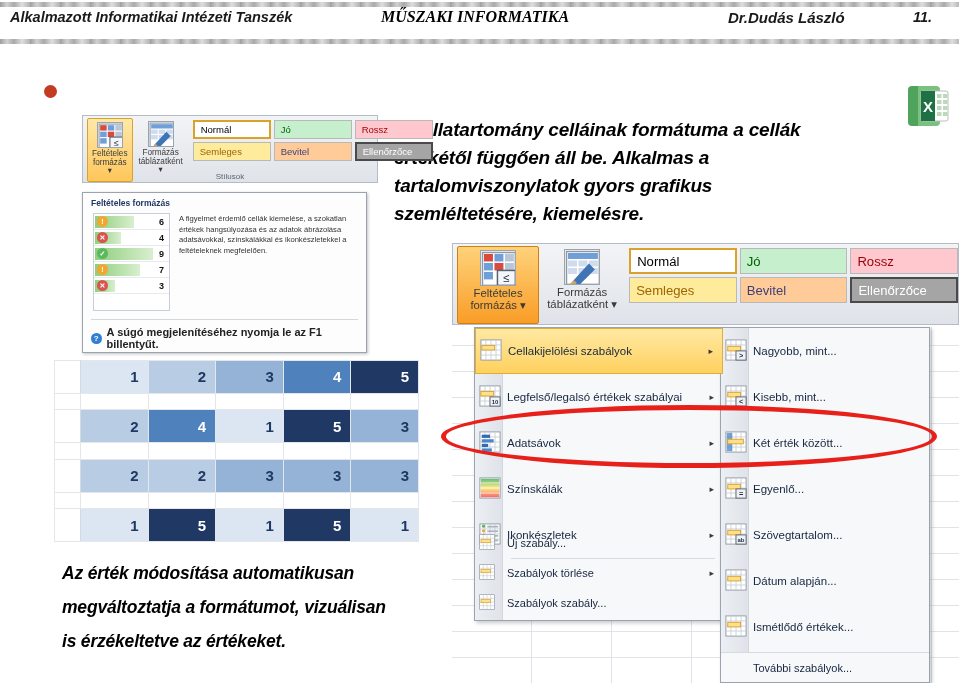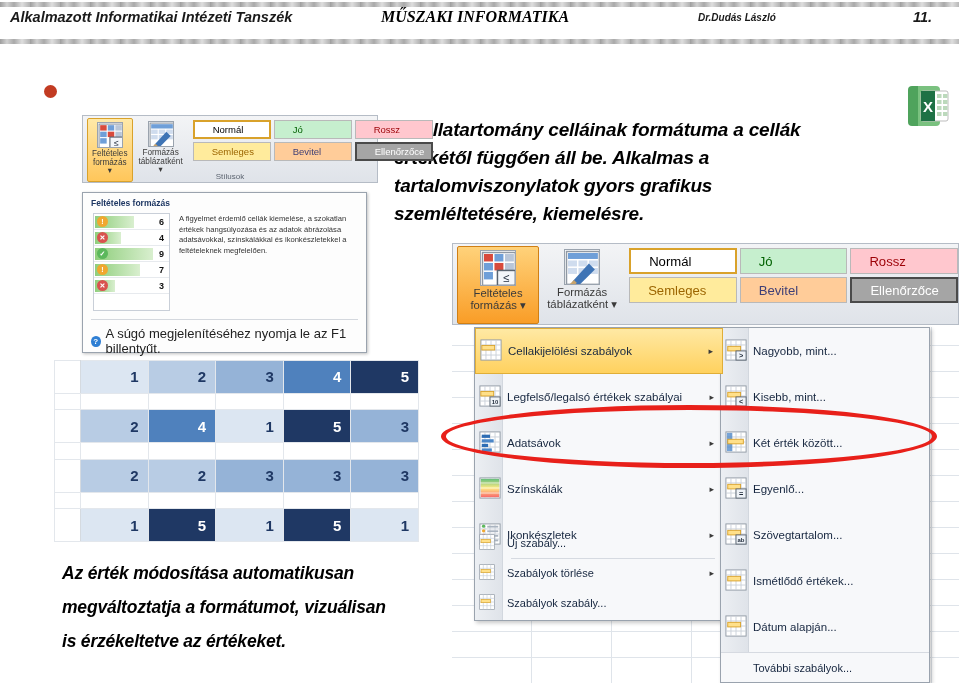--- a/index.html
+++ b/index.html
@@ -23,21 +23,21 @@
     opacity:.85;
   }
   .hdr-rule.top { top:2px; }
   .hdr-rule.bot { top:39px; }
   .hdr-inner {
     position:absolute; left:0; top:7px; width:959px; height:20px;
     display:flex; align-items:center;
   }
   .hdr-left  { position:absolute; left:10px;  font-size:14.5px; font-style:italic; font-weight:bold; color:#1a1a1a; white-space:nowrap; }
   .hdr-mid   { position:absolute; left:381px; font-size:16px;   font-style:italic; font-weight:bold; color:#000; white-space:nowrap;font-family:Liberation Serif, serif; }
-  .hdr-right { position:absolute; left:698px; font-size:10px; font-style:italic; font-weight:bold; color:#1a1a1a; white-space:nowrap; }
+  .hdr-right { position:absolute; left:728px; font-size:15px; font-style:italic; font-weight:bold; color:#1a1a1a; white-space:nowrap; }
   .hdr-page  { position:absolute; left:913px; font-size:14.5px; font-style:italic; font-weight:bold; color:#1a1a1a; }
 
   
   #slide-title-row { position:absolute; left:44px; top:76px; width:830px; height:30px; display:flex; align-items:center; }
   #title-bullet { width:13px; height:13px; border-radius:50%; background:#c23b22; margin-right:17px; flex:0 0 auto; }
   #title-text { font-size:20.5px; font-style:italic; font-weight:bold; color:#000; letter-spacing:-.2px; white-space:nowrap; }
 
   
   #excel-logo { position:absolute; left:906px; top:80px; width:46px; height:52px; }
 
@@ -62,21 +62,21 @@
   .rb-btn {
     display:flex; flex-direction:column; align-items:center; justify-content:flex-start;
     padding:3px 4px 1px 4px; color:#3a3a3a; line-height:1.05; text-align:center;
   }
   .rb-btn.active { background:linear-gradient(#ffe9a8,#ffc65a); border:1px solid #d9a22b; border-radius:2px; }
   .rb-btn.active2 { background:linear-gradient(#ffd27a,#f99d27); border:1px solid #d07f14; border-radius:2px; }
   .rb-icon { border:1px solid #9aa3ae; background:#fff; position:relative; overflow:hidden; }
 
   .style-cell {
     border:1px solid #b9b9b9; display:flex; align-items:center;
-    padding-left:18px; overflow:hidden; white-space:nowrap;
+    padding-left:6px; overflow:hidden; white-space:nowrap;
   }
   .sg-label { position:absolute; bottom:1px; left:0; width:100%; text-align:center; color:#5c6470; }
 
   
   #panel-ribbon-1 {
     position:absolute; left:82px; top:115px; width:296px; height:68px;
   }
   #panel-ribbon-1 .ribbon { width:100%; height:100%; }
   #tooltip-1 {
     position:absolute; left:82px; top:192px; width:285px; height:161px;
@@ -87,21 +87,21 @@
   .tt-row { height:16px; display:flex; align-items:center; position:relative; border-bottom:1px solid #e7eaee; }
   .tt-bar { position:absolute; left:1px; top:2px; height:12px; background:linear-gradient(90deg,#8fce7c,#d9efcf); }
   .tt-ico { width:11px; height:11px; border-radius:50%; margin-left:3px; z-index:2; position:relative;
             color:#fff; font-size:7px; display:flex; align-items:center; justify-content:center; font-weight:bold;}
   .tt-val { position:absolute; right:5px; font-size:9px; font-weight:bold; color:#111; }
   #tt-desc { position:absolute; left:96px; top:21px; width:178px; font-size:7.6px; color:#333; line-height:10.6px; }
   #tt-sep { position:absolute; left:8px; right:8px; top:126px; border-top:1px solid #d4d8de; }
   #tt-help { position:absolute; left:8px; top:133px; display:flex; align-items:center; gap:5px; }
   #tt-help-icon { width:11px; height:11px; border-radius:50%; background:#2f7fd4; color:#fff; font-size:8px;
                   display:flex; align-items:center; justify-content:center; font-weight:bold; }
-  #tt-help-text { font-size:13px; font-weight:normal; color:#222; }
+  #tt-help-text { font-size:11px; font-weight:bold; color:#222; }
 
   
   #data-grid { position:absolute; left:54px; top:360px; width:365px; height:182px; }
   #data-grid table { border-collapse:collapse; width:100%; height:100%; table-layout:fixed; }
   #data-grid td { border:1px solid #e3e7ec; text-align:right; padding-right:9px;
                   font-size:15px; font-weight:bold; height:28px; }
   #data-grid tr.spacer td { height:14px; border:1px solid #e3e7ec; background:#fff; }
   #data-grid td.rowhead { width:26px; border-right:1px solid #d5dae0; background:#fff; }
 
   
@@ -635,34 +635,34 @@
           <span class="micon"><svg width="22" height="22" viewBox="0 0 24 24">
               <rect x="1" y="1" width="22" height="22" fill="#fff" stroke="#8f98a3"></rect>
               <line x1="6.5" y1="1" x2="6.5" y2="23" stroke="#c9d0d9"></line>
               <line x1="1" y1="6.5" x2="23" y2="6.5" stroke="#c9d0d9"></line>
               <line x1="12" y1="1" x2="12" y2="23" stroke="#c9d0d9"></line>
               <line x1="1" y1="12" x2="23" y2="12" stroke="#c9d0d9"></line>
               <line x1="17.5" y1="1" x2="17.5" y2="23" stroke="#c9d0d9"></line>
               <line x1="1" y1="17.5" x2="23" y2="17.5" stroke="#c9d0d9"></line>
               <rect x="3" y="8" width="14" height="5" fill="#ffe08a" stroke="#d9a22b"></rect>
             </svg></span>
+          <span class="mlabel">Dátum alapján...</span>
+        </div>
+        <div class="mi">
+          <span class="micon"><svg width="22" height="22" viewBox="0 0 24 24">
+              <rect x="1" y="1" width="22" height="22" fill="#fff" stroke="#8f98a3"></rect>
+              <line x1="6.5" y1="1" x2="6.5" y2="23" stroke="#c9d0d9"></line>
+              <line x1="1" y1="6.5" x2="23" y2="6.5" stroke="#c9d0d9"></line>
+              <line x1="12" y1="1" x2="12" y2="23" stroke="#c9d0d9"></line>
+              <line x1="1" y1="12" x2="23" y2="12" stroke="#c9d0d9"></line>
+              <line x1="17.5" y1="1" x2="17.5" y2="23" stroke="#c9d0d9"></line>
+              <line x1="1" y1="17.5" x2="23" y2="17.5" stroke="#c9d0d9"></line>
+              <rect x="3" y="8" width="14" height="5" fill="#ffe08a" stroke="#d9a22b"></rect>
+            </svg></span>
           <span class="mlabel">Ismétlődő értékek...</span>
-        </div>
-        <div class="mi">
-          <span class="micon"><svg width="22" height="22" viewBox="0 0 24 24">
-              <rect x="1" y="1" width="22" height="22" fill="#fff" stroke="#8f98a3"></rect>
-              <line x1="6.5" y1="1" x2="6.5" y2="23" stroke="#c9d0d9"></line>
-              <line x1="1" y1="6.5" x2="23" y2="6.5" stroke="#c9d0d9"></line>
-              <line x1="12" y1="1" x2="12" y2="23" stroke="#c9d0d9"></line>
-              <line x1="1" y1="12" x2="23" y2="12" stroke="#c9d0d9"></line>
-              <line x1="17.5" y1="1" x2="17.5" y2="23" stroke="#c9d0d9"></line>
-              <line x1="1" y1="17.5" x2="23" y2="17.5" stroke="#c9d0d9"></line>
-              <rect x="3" y="8" width="14" height="5" fill="#ffe08a" stroke="#d9a22b"></rect>
-            </svg></span>
-          <span class="mlabel">Dátum alapján...</span>
         </div>
       </div>
     <div id="sub-last">
       <span>További szabályok...</span>
     </div>
   </div>
 </div>
 
 <div id="red-ellipse"></div>
 

